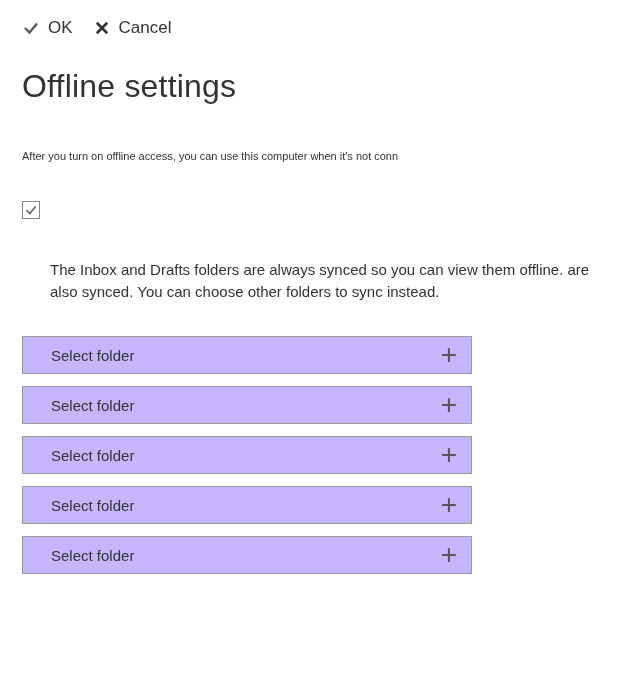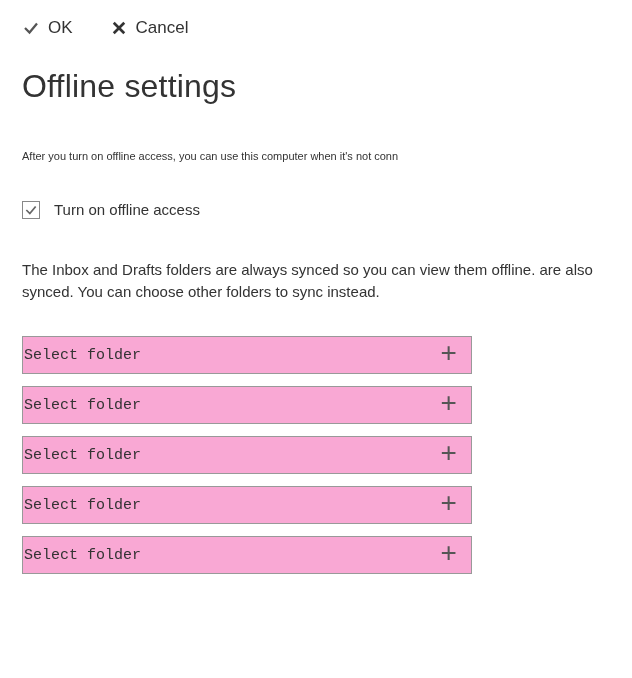--- a/index.html
+++ b/index.html
@@ -10,21 +10,21 @@
     body {
       font-family: "Segoe UI", "Segoe UI Light", Arial, sans-serif;
       background: #ffffff;
       color: #333333;
       padding: 18px 22px;
       width: 632px;
       overflow: hidden;
     }
     .toolbar {
       display: flex;
-      gap: 37px;
+      gap: 20px;
       align-items: center;
       margin-bottom: 30px;
     }
     .toolbar-btn {
       display: inline-flex;
       align-items: center;
       gap: 8px;
       font-size: 17px;
       color: #333333;
       cursor: pointer;
@@ -72,38 +72,38 @@
     }
     .checkbox-label {
       font-size: 15px;
       color: #333333;
     }
     .sync-text {
       font-size: 15px;
       color: #333333;
       line-height: 1.45;
       margin-bottom: 34px;
+      margin-left: 28px;
     }
     .folder-list {
       display: flex;
       flex-direction: column;
       gap: 12px;
     }
     .folder-select {
       width: 450px;
       height: 38px;
       border: 1px solid #999999;
       display: flex;
       align-items: center;
       justify-content: space-between;
-      padding: 0 10px 0 1px;
+      padding: 0 10px 0 28px;
       cursor: pointer;
-      background: #f9a8d4;
+      background: #c4b5fd;
       position: relative;
-      font-family: Liberation Mono, monospace;
     }
     .folder-select-label {
       font-size: 15px;
       color: #333333;
     }
     .plus-icon {
       font-size: 28px;
       color: #555555;
       line-height: 1;
       font-weight: 400;
@@ -136,21 +136,20 @@
 <h1 class="page-title">Offline settings</h1>
 
 <p class="intro-text">After you turn on offline access, you can use this computer when it's not conn</p>
 
 <div class="checkbox-row">
   <span class="checkbox">
     <svg viewBox="0 0 24 24" fill="none" stroke="#666666" stroke-width="3" stroke-linecap="butt" stroke-linejoin="miter">
       <polyline points="4,12 10,18 20,6"></polyline>
     </svg>
   </span>
-  <span class="checkbox-label">Turn on offline access</span>
 </div>
 
 <p class="sync-text">The Inbox and Drafts folders are always synced so you can view them offline. are also synced. You can choose other folders to sync instead.</p>
 
 <div class="folder-list">
   <div class="folder-select">
     <span class="folder-select-label">Select folder</span>
     <span class="plus-icon">+</span>
   </div>
   <div class="folder-select">

